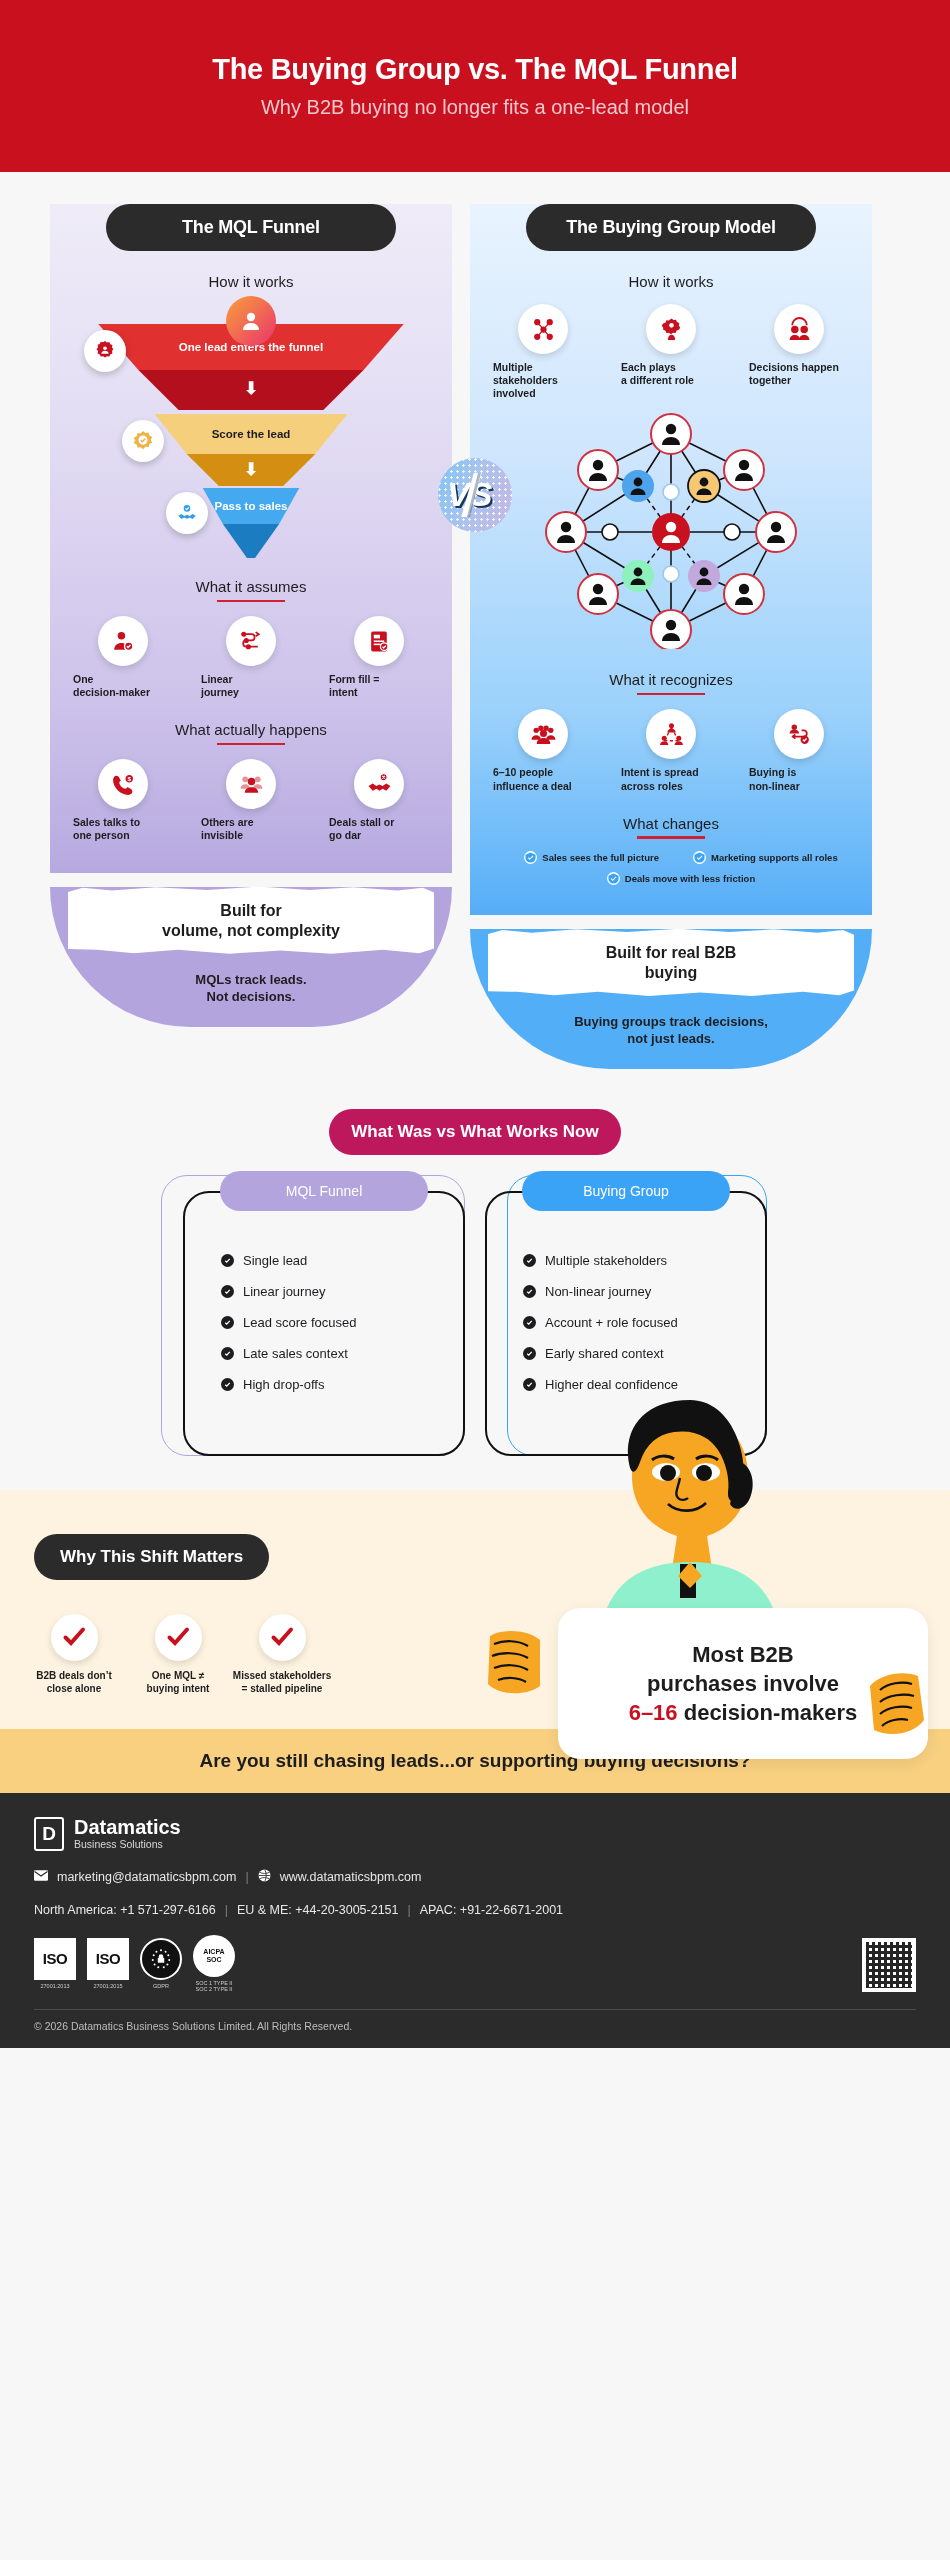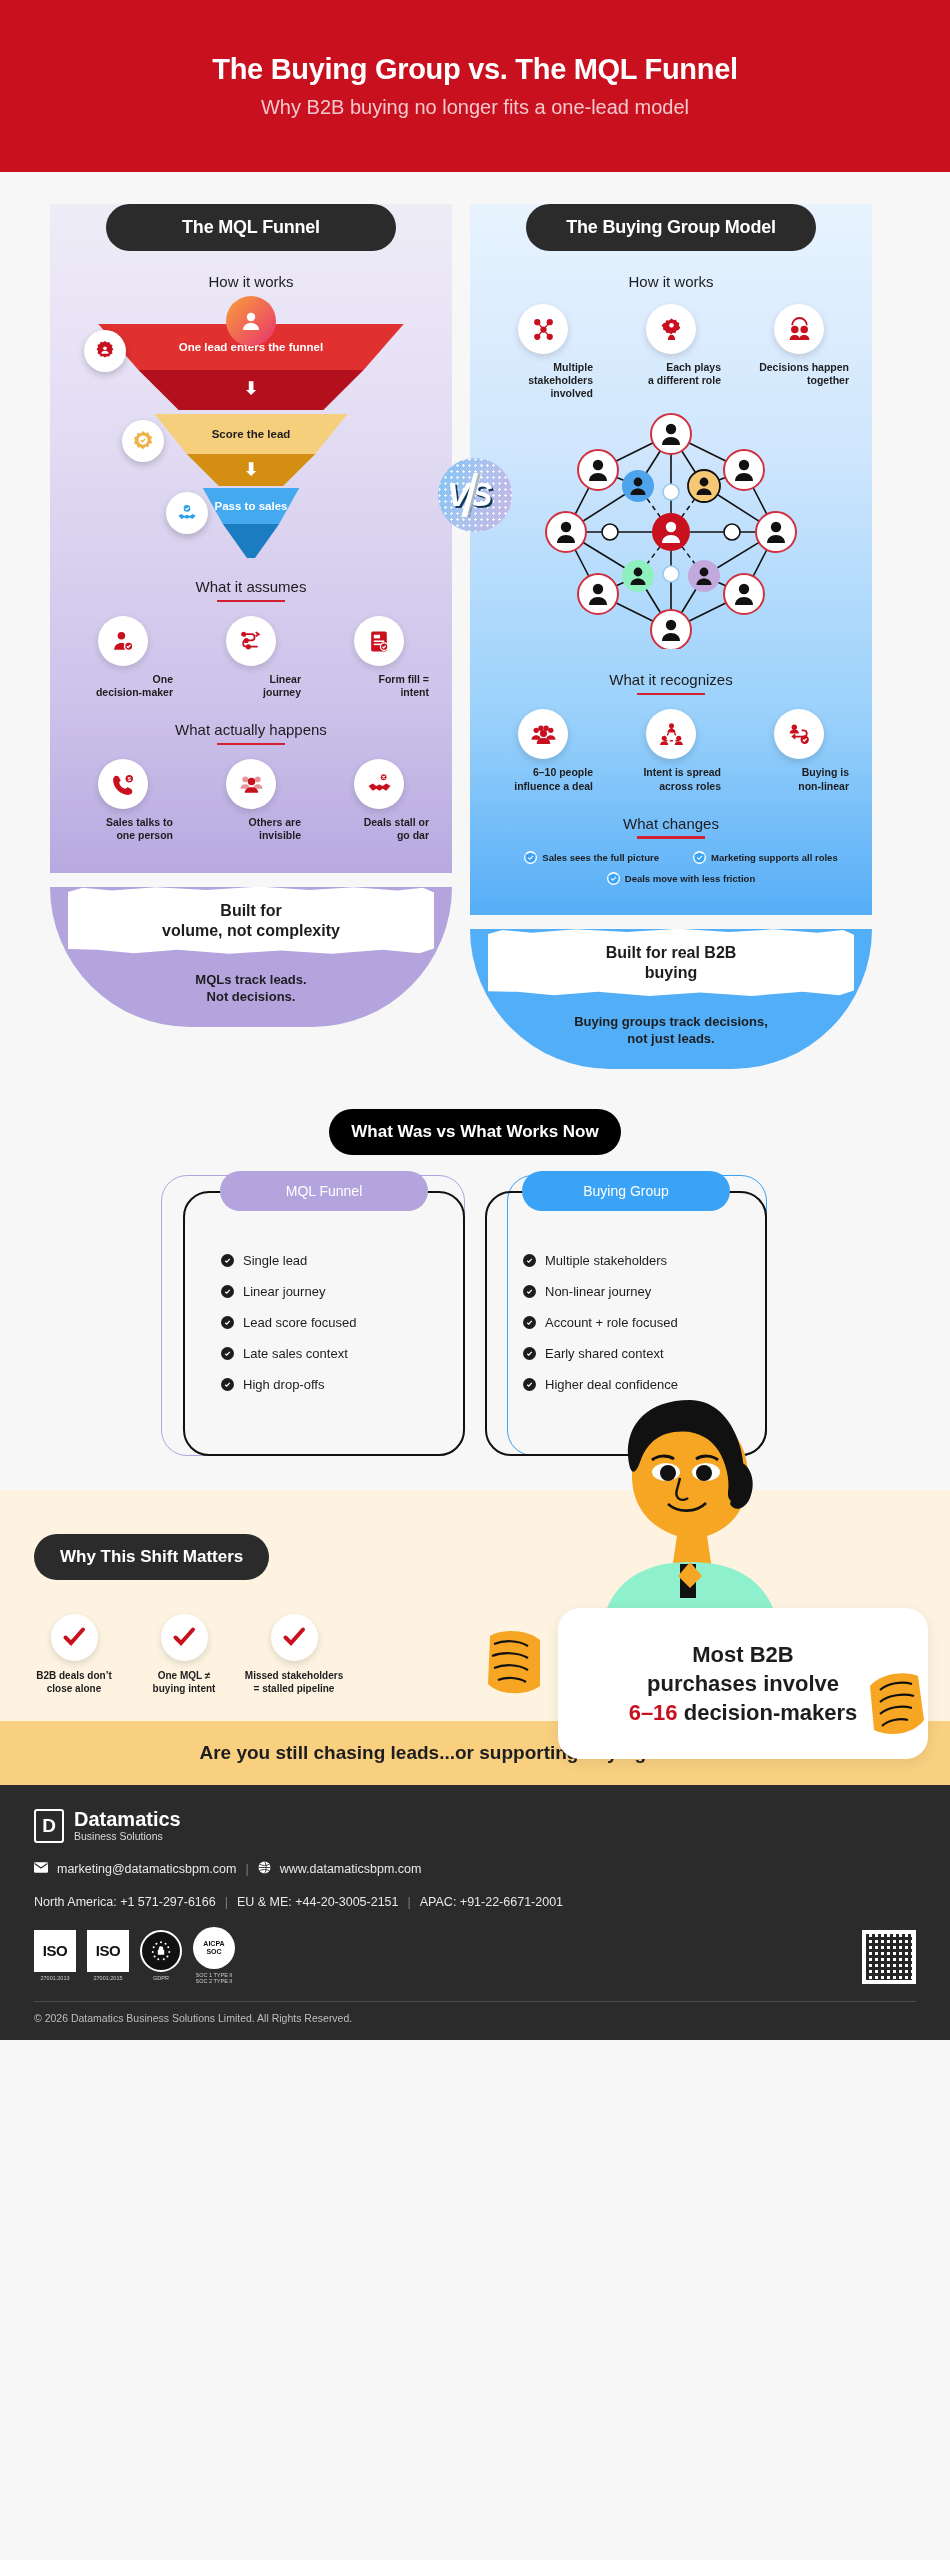--- a/index.html
+++ b/index.html
@@ -73,21 +73,21 @@
            color:#fff; font-size:17px; font-weight:bold; z-index:4; }
 
   .fbadge {
     position:absolute; width:42px; height:42px; border-radius:50%;
     background:#fff; box-shadow:0 3px 7px rgba(0,0,0,.20);
     display:flex; align-items:center; justify-content:center; z-index:5;
   }
 
   
   .icon-row { display:flex; justify-content:center; gap:28px; margin-top:14px; padding:0 16px; }
-  .icon-cell { width:100px; text-align:right; }
+  .icon-cell { width:100px; text-align:left; }
   .icon-circle {
     width:50px; height:50px; border-radius:50%; background:#fff; margin:0 auto 7px auto;
     box-shadow:0 3px 7px rgba(0,0,0,.14);
     display:flex; align-items:center; justify-content:center;
   }
   .icon-cap { font-size:10.5px; font-weight:bold; line-height:1.25; }
 
   
   .network { height:245px; position:relative; margin-top:4px; }
 
@@ -112,21 +112,21 @@
     width:74px; height:74px; border-radius:50%; z-index:20;
     background:
       radial-gradient(circle at 1.5px 1.5px, rgba(255,255,255,.85) 1.1px, transparent 1.2px) 0 0/6px 6px,
       linear-gradient(110deg,#7ec4f5 0%,#a9c3ee 45%,#c8b6e4 100%);
     display:flex; align-items:center; justify-content:center;
   }
 
   
   .compare { position:relative; padding:40px 0 0 0; }
   .cmp-title {
-    background:#000000; color:#fff; font-size:17px; font-weight:bold;
+    background:#be185d; color:#fff; font-size:17px; font-weight:bold;
     border-radius:40px; padding:13px 22px; width:fit-content; margin:0 auto;
   }
   .cmp-cols { display:flex; justify-content:center; gap:20px; margin-top:36px; position:relative; }
   .cmp-col { width:282px; position:relative; }
   .cmp-shadow { position:absolute; inset:0; border-radius:26px; border:1.6px solid; }
   .cmp-card {
     position:relative; border:2.4px solid #111; border-radius:26px;
     padding:60px 0 34px 0; background:transparent; min-height:265px;
   }
   .cmp-badge {
@@ -138,21 +138,21 @@
   .cmp-list li { display:flex; align-items:center; gap:9px; font-size:13px; margin-bottom:16px; }
   .chk-dark { width:13px; height:13px; border-radius:50%; background:#1d1d1f;
               display:flex; align-items:center; justify-content:center; flex:0 0 auto; }
 
   
   .shift { position:relative; background:#fdf3e0; padding:44px 0 26px 0; margin-top:34px; }
   .shift-title {
     background:#2b2b2b; color:#fff; font-size:17px; font-weight:bold;
     border-radius:40px; padding:13px 26px; width:fit-content; margin-left:34px;
   }
-  .shift-row { display:flex; gap:6px; margin:34px 0 0 22px; }
+  .shift-row { display:flex; margin:34px 0 8px 22px; }
   .shift-cell { width:104px; text-align:center; }
   .shift-circle { width:47px; height:47px; border-radius:50%; background:#fff; margin:0 auto 8px auto;
                   box-shadow:0 3px 7px rgba(0,0,0,.13);
                   display:flex; align-items:center; justify-content:center; }
   .shift-cap { font-size:10px; font-weight:bold; line-height:1.3; }
 
   .bubble {
     position:absolute; right:22px; top:118px; width:370px;
     background:#fff; border-radius:22px; padding:32px 24px;
     text-align:center; font-size:22px; font-weight:bold; line-height:1.32;

